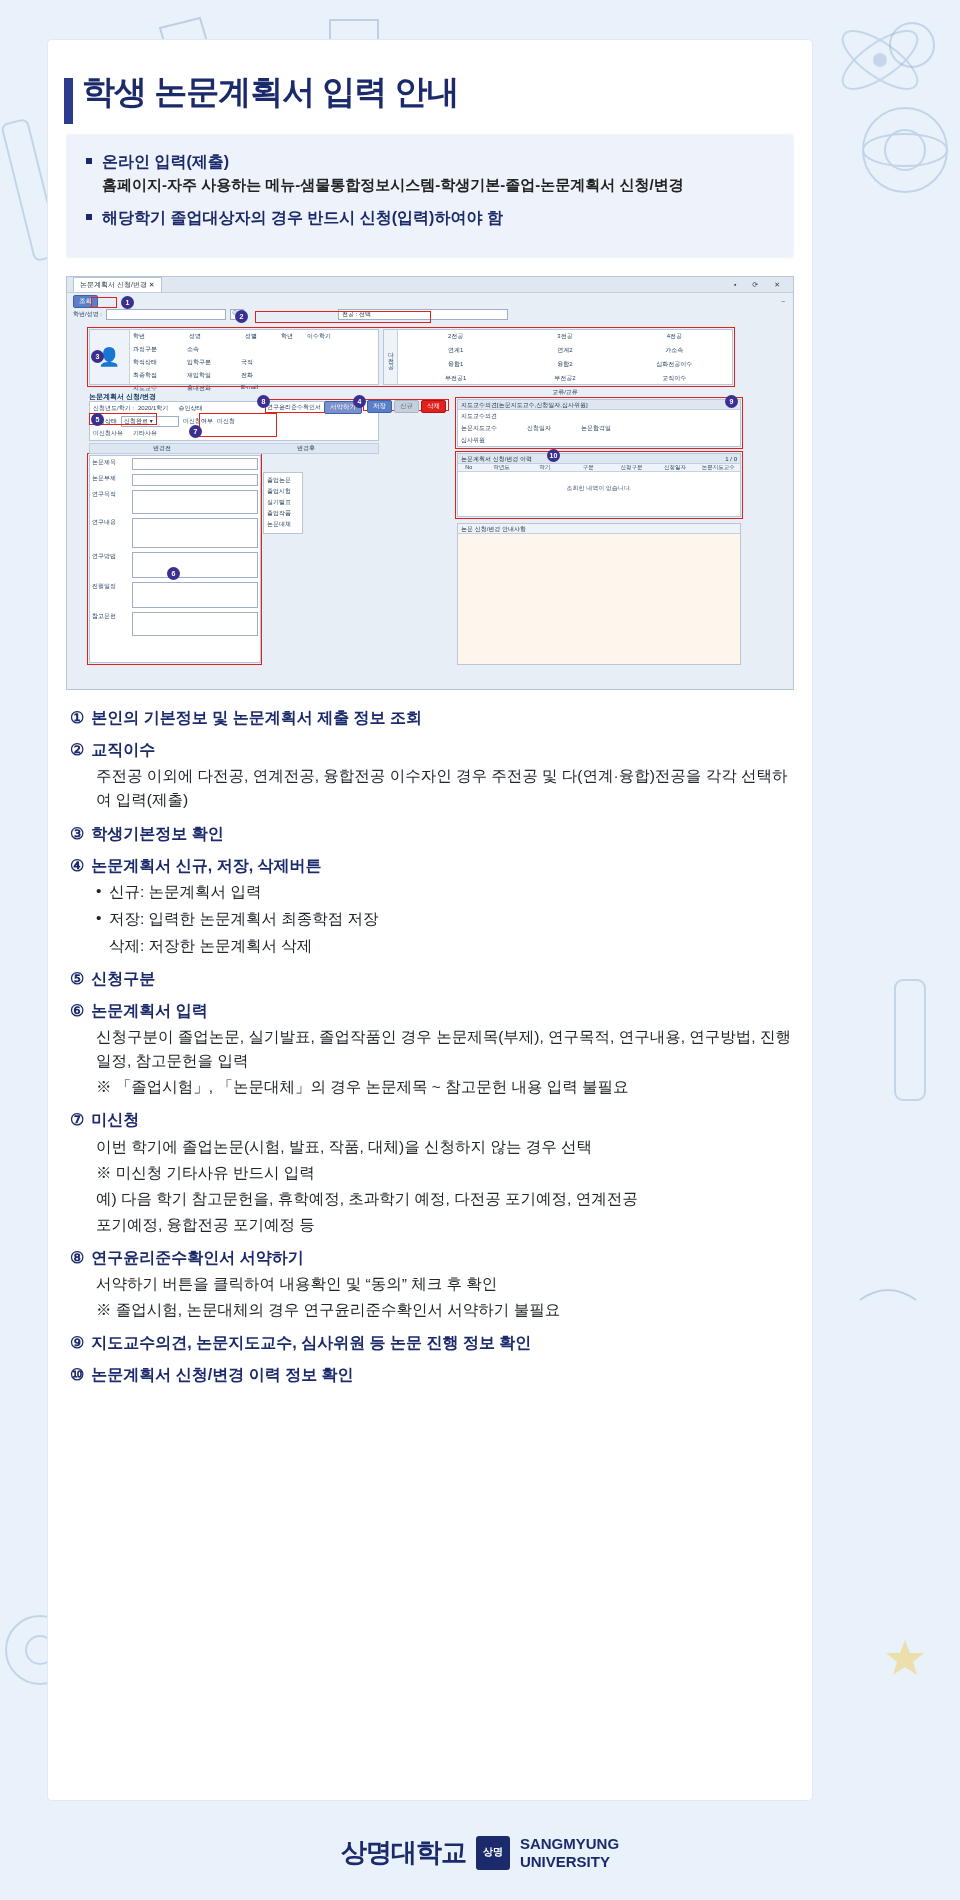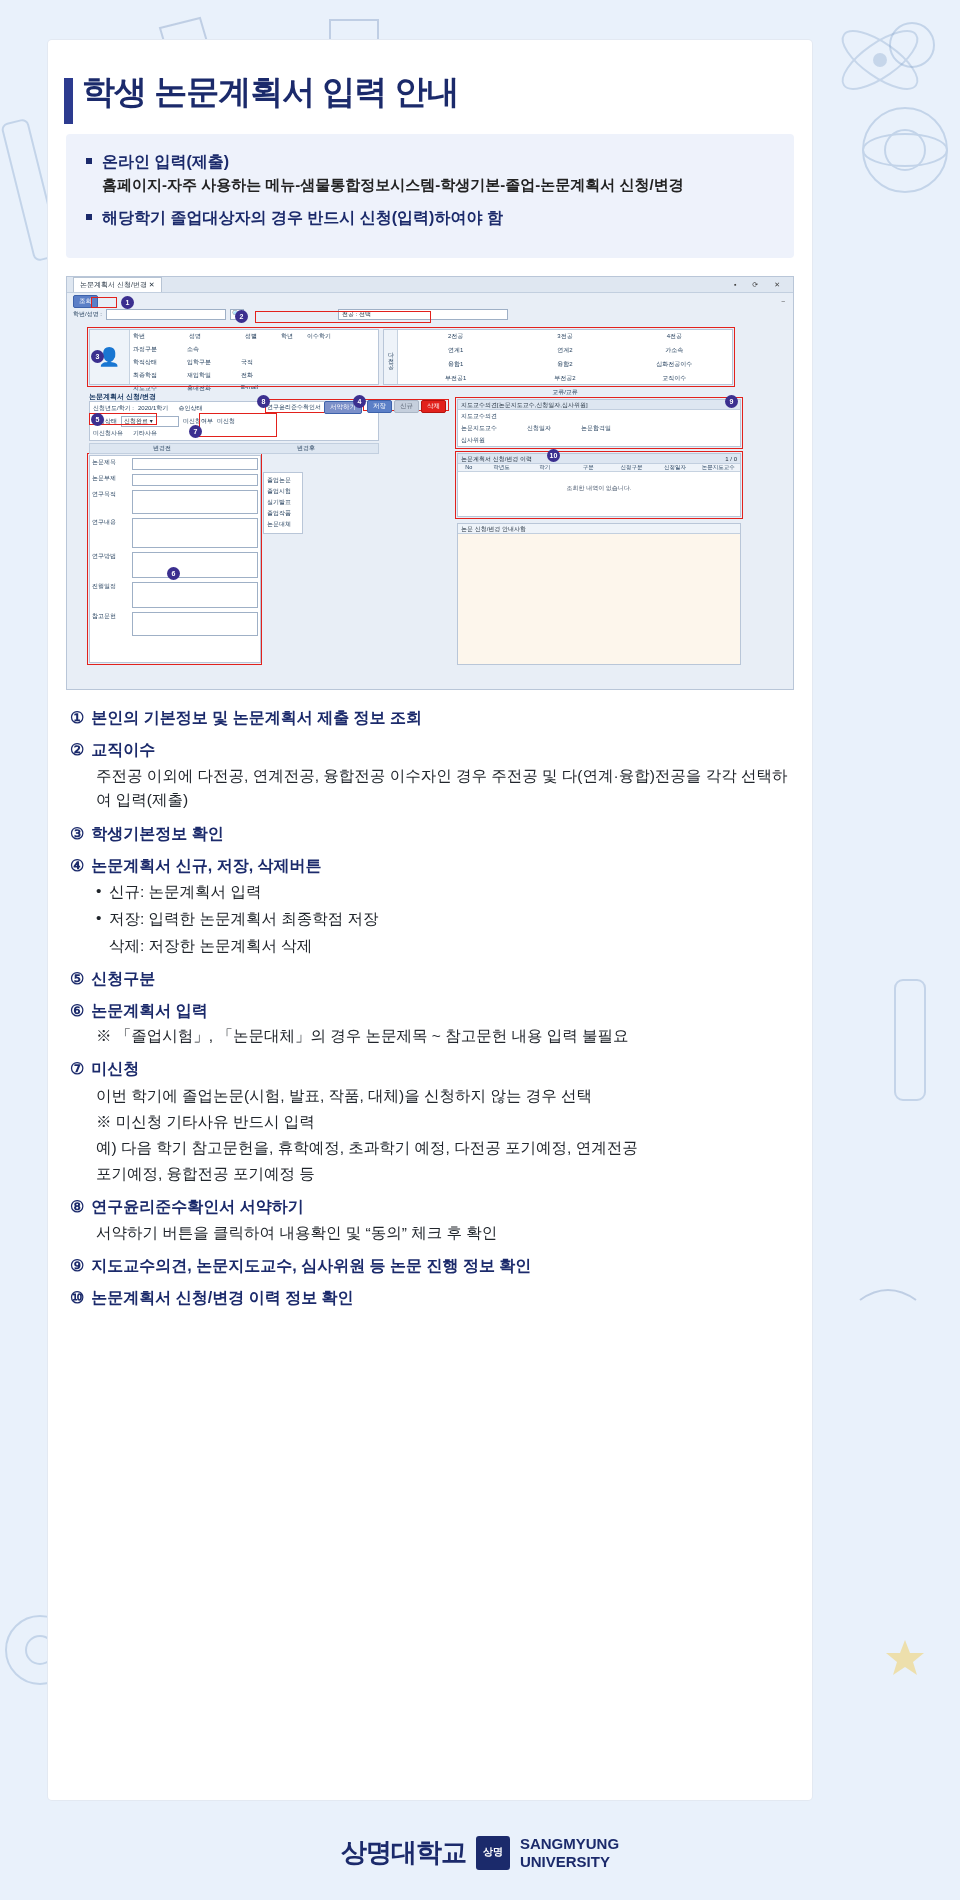--- a/index.html
+++ b/index.html
@@ -402,40 +402,42 @@
           <span class="num">⑤</span>
           <span>신청구분</span>
         </div>
     </div>
 
     <div class="item">
       <div class="head">
           <span class="num">⑥</span>
           <span>논문계획서 입력</span>
         </div>
+      <div class="body">신청구분이 졸업논문, 실기발표, 졸업작품인 경우 논문제목(부제), 연구목적, 연구내용, 연구방법, 진행일정, 참고문헌을 입력</div>
       <div class="body" style="margin-top:2px">※ 「졸업시험」, 「논문대체」의 경우 논문제목 ~ 참고문헌 내용 입력 불필요</div>
     </div>
 
     <div class="item">
       <div class="head">
           <span class="num">⑦</span>
           <span>미신청</span>
         </div>
       <div class="body">이번 학기에 졸업논문(시험, 발표, 작품, 대체)을 신청하지 않는 경우 선택</div>
       <div class="body" style="margin-top:2px">※ 미신청 기타사유 반드시 입력</div>
       <div class="body indent" style="margin-top:2px">예) 다음 학기 참고문헌을, 휴학예정, 초과학기 예정, 다전공 포기예정, 연계전공</div>
       <div class="body indent2" style="margin-top:2px">포기예정, 융합전공 포기예정 등</div>
     </div>
 
     <div class="item">
       <div class="head">
           <span class="num">⑧</span>
           <span>연구윤리준수확인서 서약하기</span>
         </div>
       <div class="body">서약하기 버튼을 클릭하여 내용확인 및 “동의” 체크 후 확인</div>
+      <div class="body" style="margin-top:2px">※ 졸업시험, 논문대체의 경우 연구윤리준수확인서 서약하기 불필요</div>
     </div>
 
     <div class="item">
       <div class="head">
           <span class="num">⑨</span>
           <span>지도교수의견, 논문지도교수, 심사위원 등 논문 진행 정보 확인</span>
         </div>
     </div>
 
     <div class="item">

